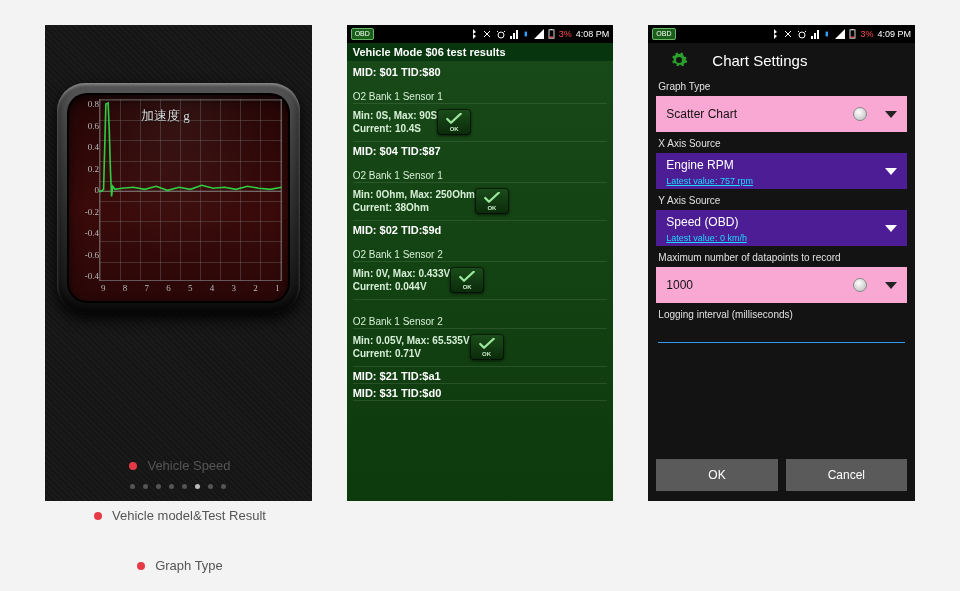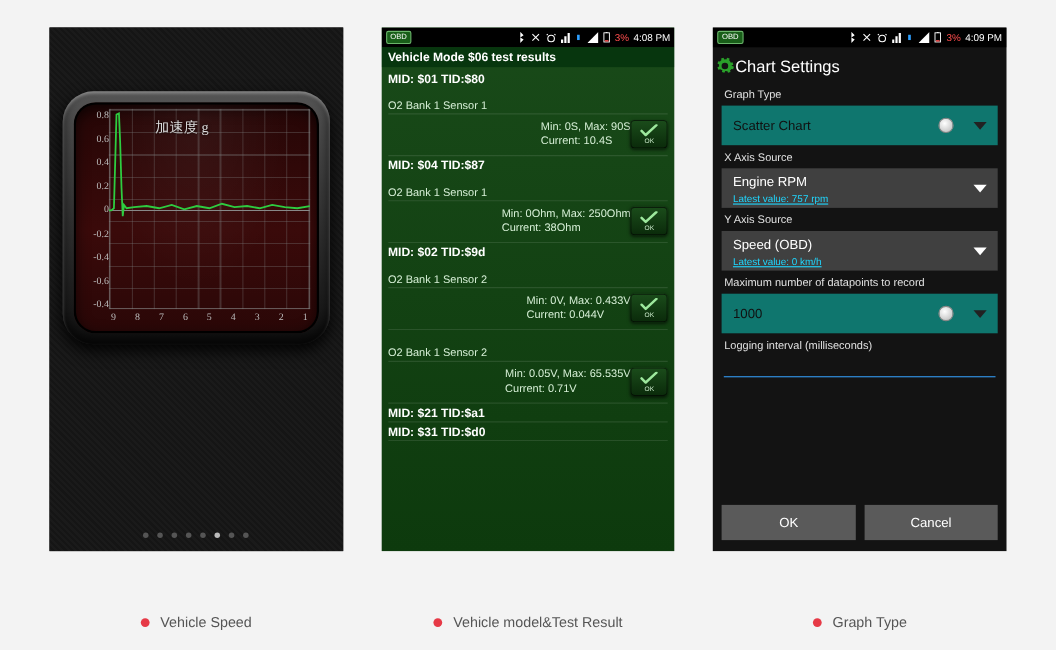--- a/index.html
+++ b/index.html
@@ -99,66 +99,66 @@
     padding: 0 3px; font-size: 7px; line-height: 10px;
   }
   .p2-title {
     background: #07360e; padding: 3px 6px; font-size: 11px; font-weight: bold;
   }
   .p2-body { position: relative; padding: 2px 6px 0 6px; }
   .test-block { padding: 3px 0 1px 0; border-bottom: 1px solid rgba(255,255,255,.1); }
   .test-block .mid { font-weight: bold; font-size: 11px; }
   .test-block .sub { font-size: 10px; color: #d6efd6; margin-top: 13px; }
   .test-row {
-    display: flex; align-items: center; justify-content: flex-end;
-    padding: 5px 0 6px 0; border-bottom: 1px solid rgba(255,255,255,.1);
+    display: flex; align-items: center; justify-content: flex-start;
+    padding: 5px 0 6px 0; border-bottom: 1px solid rgba(255,255,255,.1); font-weight: bold;
   }
   .test-row .txt { font-size: 10px; line-height: 13px; color: #d6efd6; }
   .ok-badge {
     width: 34px; height: 26px;
     background: linear-gradient(#1b4d1b, #0a2a0a);
     border-radius: 4px;
     box-shadow: inset 0 0 0 1px rgba(0,0,0,.6), 0 1px 3px rgba(0,0,0,.6);
     position: relative;
     display: flex; flex-direction: column; align-items: center; justify-content: center;
   }
   .ok-badge svg { width: 18px; height: 12px; }
   .ok-badge .lbl { font-size: 6px; line-height: 6px; color: #c9e8c9; margin-top: 1px; }
 
   
   .p3 { background: #131313; color: #eee; font-size: 11px; }
   .p3-header {
-    display: flex; align-items: center; gap: 0;
-    padding: 8px 2px;
+    display: flex; align-items: center; gap: 24px;
+    padding: 8px 22px;
   }
   .p3-header .gear { width: 18px; height: 18px; }
   .p3-header .title { font-size: 15px; color: #fff; }
   .section-label {
     font-size: 10px; color: #e0e0e0; padding: 4px 10px 2px 10px;
   }
   .spinner-row {
     margin: 2px 8px;
-    background: #0f766e; color: #111;
+    background: #f9a8d4; color: #111;
     height: 36px; display: flex; align-items: center;
     padding: 0 10px;
     position: relative;
   }
   .spinner-row .label { font-size: 12px; flex: 1; }
   .radio-dot {
     width: 14px; height: 14px; border: 1px solid #888; border-radius: 50%;
     margin-right: 8px;
     background: radial-gradient(circle at 40% 35%, #fff, #ccc 70%);
   }
   .chev {
     width: 0; height: 0; border-left: 6px solid transparent;
     border-right: 6px solid transparent; border-top: 7px solid #222;
     margin-left: 10px;
   }
   .spinner-row.green {
-    background: #404040; color: #fff; justify-content: space-between;
+    background: #4c1d95; color: #fff; justify-content: space-between;
   }
   .spinner-row.green .sub {
     position: absolute; left: 10px; bottom: 3px;
     color: #1fd7ff; font-size: 9px; text-decoration: underline;
   }
   .spinner-row.green .label { transform: translateY(-6px); }
   .spinner-row.green .chev { border-top-color: #fff; margin-left: auto; }
   .dialog-buttons {
     position: absolute; left: 8px; right: 8px; bottom: 10px;
     display: flex; gap: 8px;
@@ -168,21 +168,21 @@
     display: flex; align-items: center; justify-content: center;
     font-size: 12px;
   }
   .input-underline {
     margin: 0 10px; padding: 4px 2px; color: #ddd; border-bottom: 1px solid #339af0;
   }
 
   
   .captions {
     position: absolute; left: 0; right: 0; bottom: 18px;
-    display: flex; gap: 35px; padding: 0 45px; justify-content: center;
+    display: flex; gap: 35px; padding: 0 45px; justify-content: center; flex-direction: column;
   }
   .cap {
     width: 270px; display: flex; justify-content: center; align-items: center;
     gap: 10px; color: #555; font-size: 13px;
   }
   .cap .dot { width: 8px; height: 8px; border-radius: 50%; background: #e63946; }
 
   
   .sb-icon { width: 10px; height: 10px; }
 </style>

